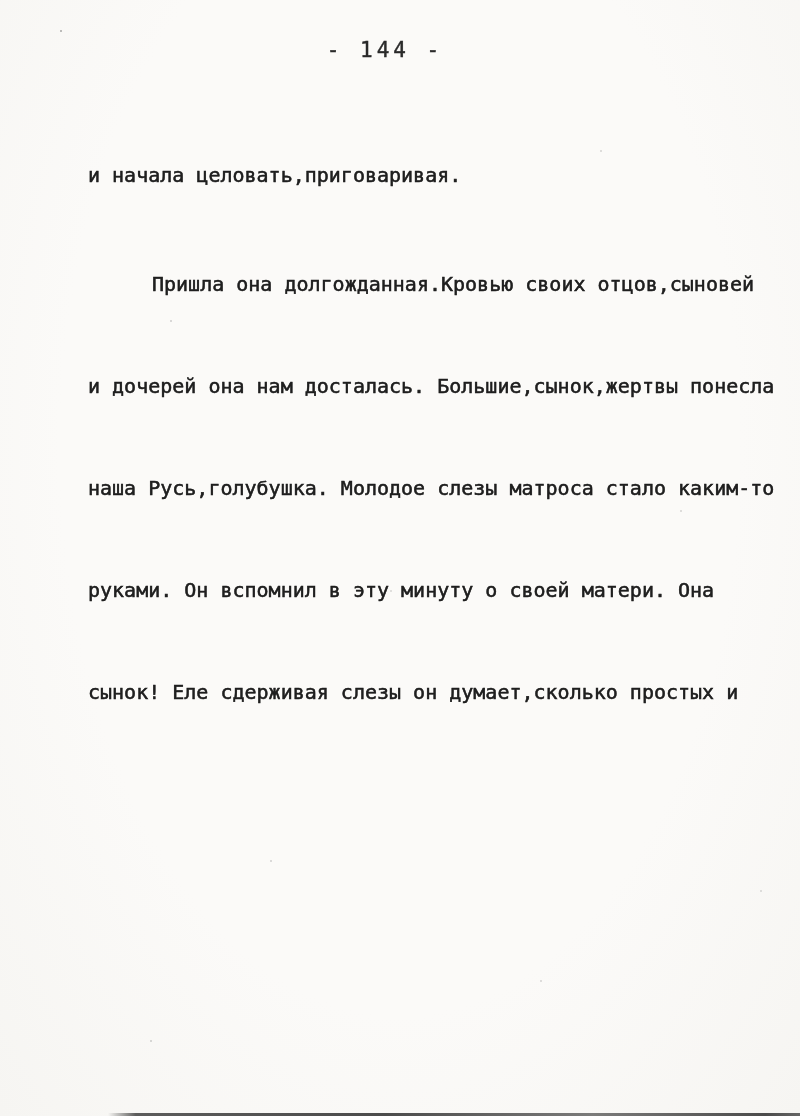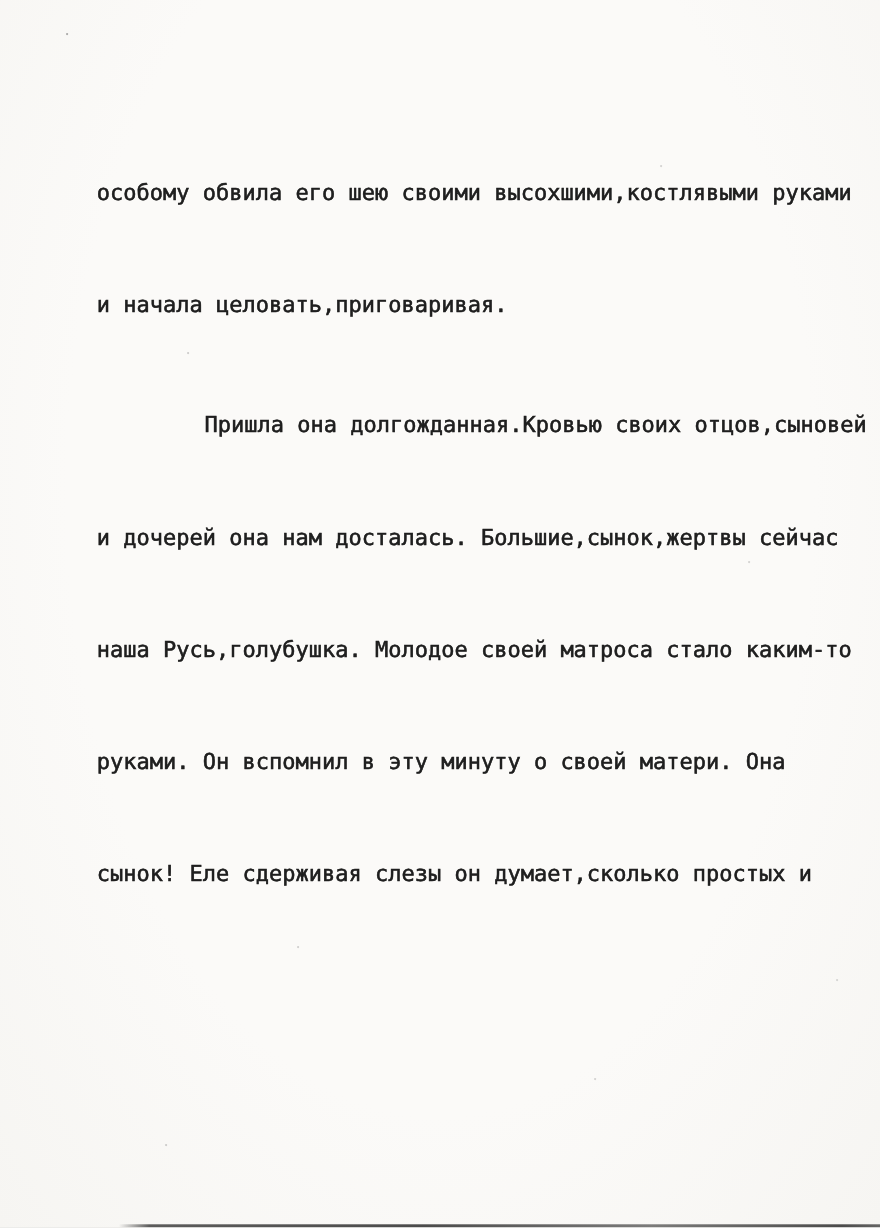--- a/index.html
+++ b/index.html
@@ -36,21 +36,21 @@
     width: 700px;
     font-size: 20px;
     line-height: 34px;
     color: #1f1f1f;
     -webkit-text-stroke: 0.45px #1f1f1f;
     text-shadow: 0 0 0.5px rgba(30,30,30,0.55);
     white-space: pre;
   }
   .line { height: 34px; }
   .line.indent { padding-left: 64px; }
-  .line.gap-sm { margin-top: 7px; text-align: right; }
+  .line.gap-sm { margin-top: 7px; }
 
   
   .scan-edge {
     position: absolute;
     bottom: 0;
     left: 108px;
     right: 0;
     height: 3px;
     background: linear-gradient(to right,
       rgba(40,40,40,0.0) 0%,
@@ -74,27 +74,27 @@
       210px 830px 0 rgba(130,130,130,0.35),
       480px 950px 0 rgba(120,120,120,0.3),
       90px 1010px 0 rgba(120,120,120,0.35),
       700px 860px 0 rgba(130,130,130,0.3);
   }
 </style>
 </head>
 <body>
 
 <div class="page">
+  <div class="page-number">- 144 -</div>
 
   <div class="text-block">
-    <div class="line">особому обвила его шею своими высохшими,костлявыми руками</div>
     <div class="line">и начала целовать,приговаривая.</div>
     <div class="line indent gap-sm">Пришла она долгожданная.Кровью своих отцов,сыновей</div>
-    <div class="line">и дочерей она нам досталась. Большие,сынок,жертвы сейчас</div>
-    <div class="line">наша Русь,голубушка. Молодое своей матроса стало каким-то</div>
+    <div class="line">и дочерей она нам досталась. Большие,сынок,жертвы понесла</div>
+    <div class="line">наша Русь,голубушка. Молодое слезы матроса стало каким-то</div>
     <div class="line">руками. Он вспомнил в эту минуту о своей матери. Она</div>
     <div class="line">сынок! Еле сдерживая слезы он думает,сколько простых и</div>
     
     
     
     
     
     
     
     

